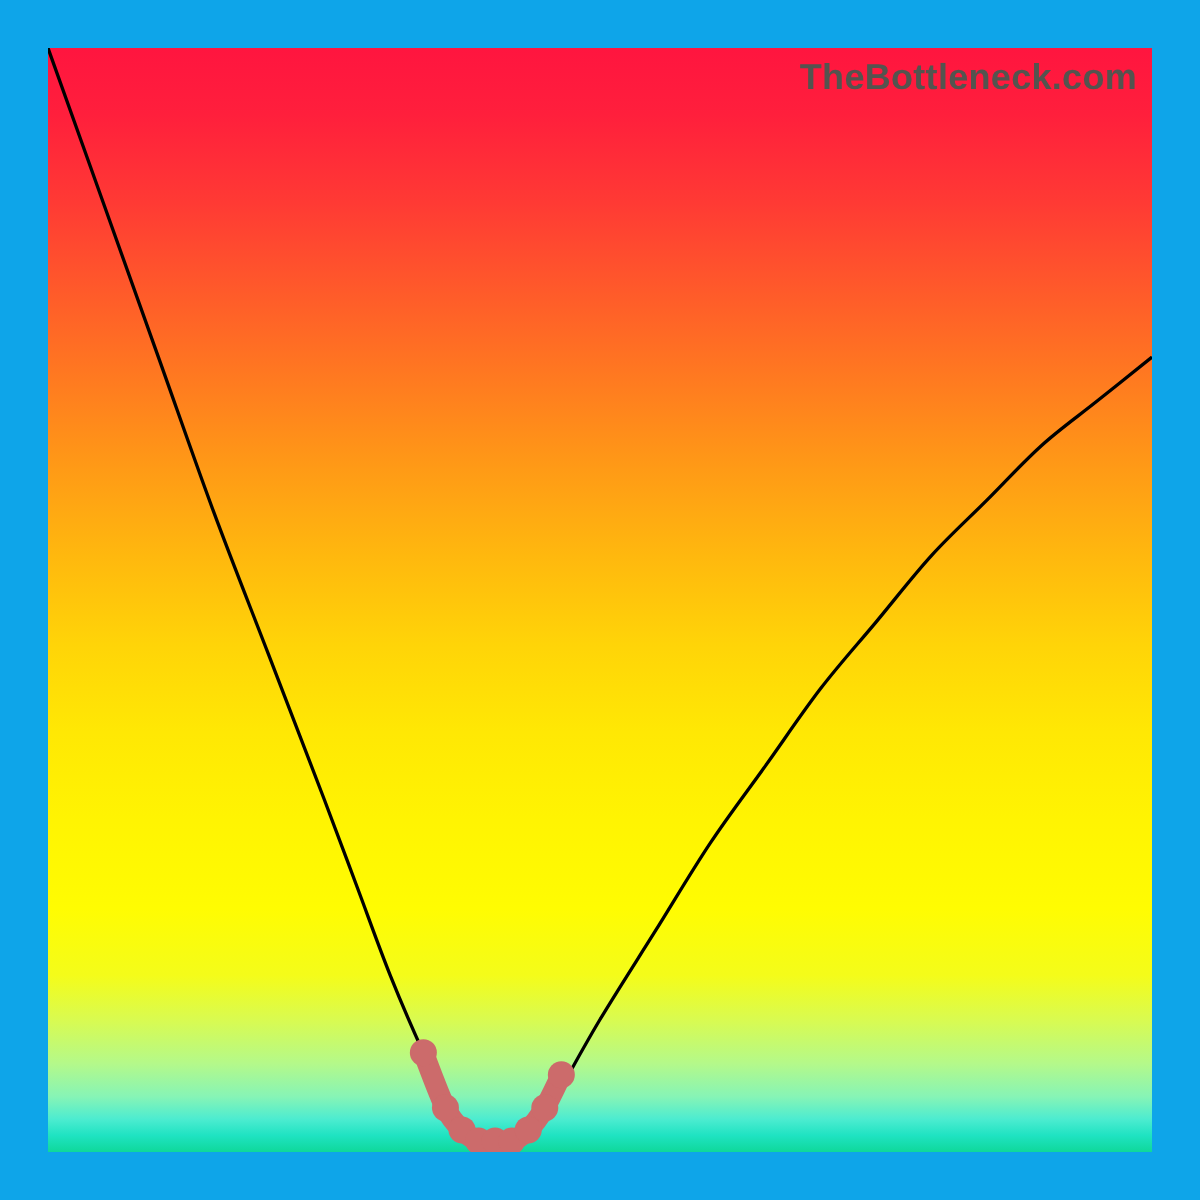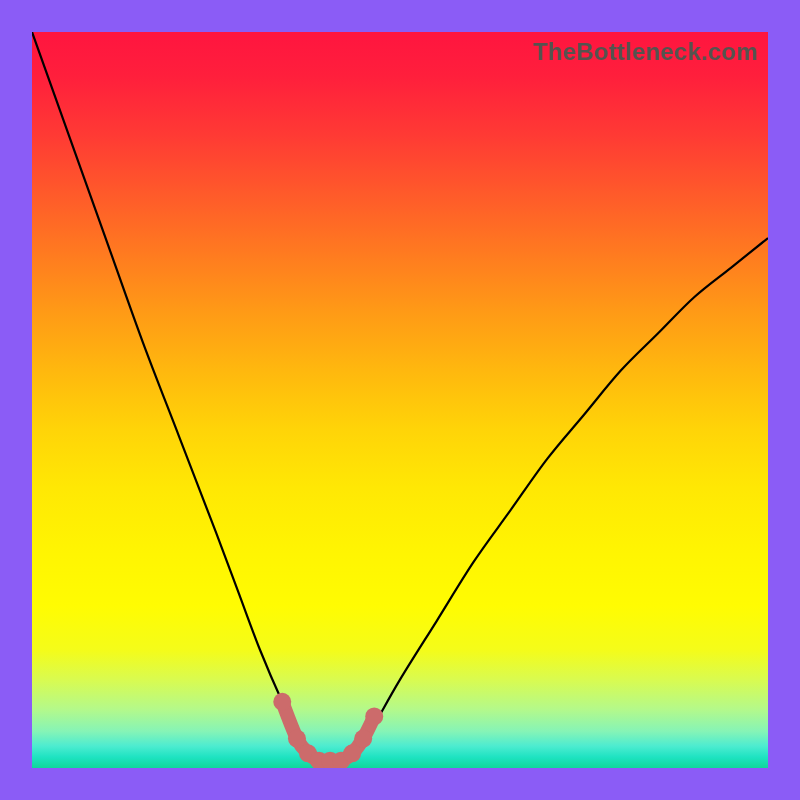--- a/index.html
+++ b/index.html
@@ -1,18 +1,18 @@
 <!DOCTYPE html>
 <html><head>
 <meta charset="utf-8">
 <style>
   html, body { margin:0; padding:0; }
   body { width:800px; height:800px; background:#000; overflow:hidden; }
   .frame {
-    position:absolute; left:0; top:0; width:800px; height:800px; background:#8b5cf6;
+    position:absolute; left:0; top:0; width:800px; height:800px; background:#0ea5e9;
   }
   .plot {
     position:absolute; left:32px; top:32px; width:736px; height:736px;
     background: linear-gradient(to bottom,
       #ff153f 0%,
       #ff1f3c 6%,
       #ff3a34 14%,
       #ff5a2a 22%,
       #ff7a20 30%,
       #ff9a16 38%,

